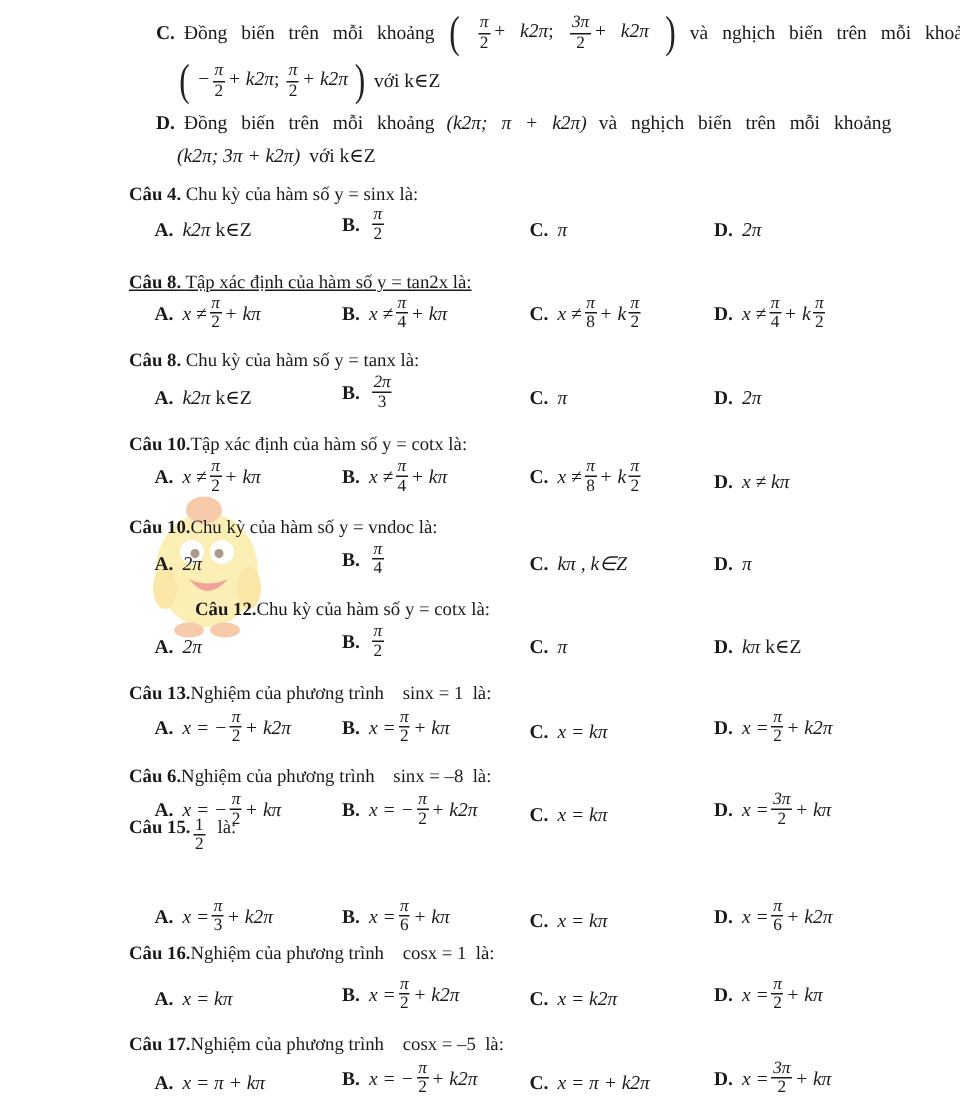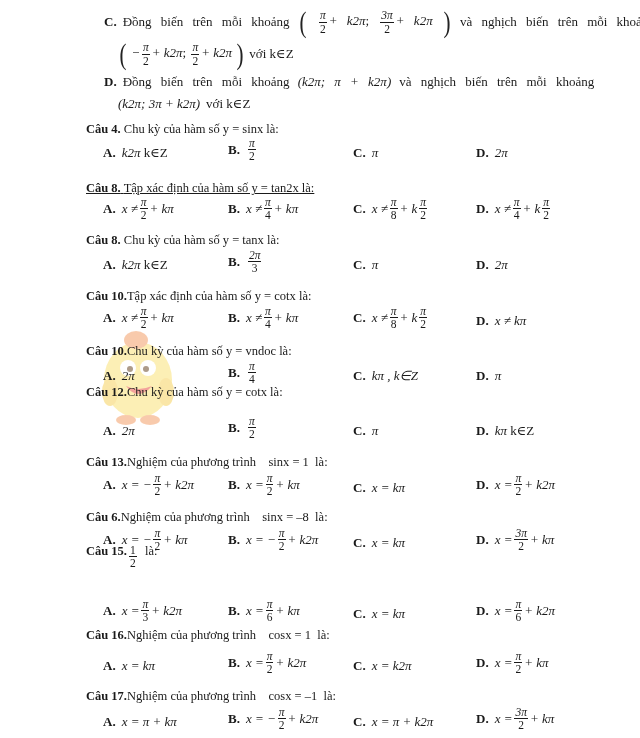--- a/index.html
+++ b/index.html
@@ -233,21 +233,21 @@
       </div>
     <div class="line opt" style="left:353px; top:368px;">
         <span class="lbl">C.</span>
         <span class="m">kπ , k∈Z</span>
       </div>
     <div class="line opt" style="left:476px; top:368px;">
         <span class="lbl">D.</span>
         <span class="m">π</span>
       </div>
 
-    <div class="line q" style="top:385px;"><b>Câu 12.</b><span>Chu kỳ của hàm số  y = cotx là:</span></div>
+    <div class="line q" style="top:399px;margin-left:44px;"><b>Câu 12.</b><span>Chu kỳ của hàm số  y = cotx là:</span></div>
     <div class="line opt" style="left:103px; top:423px;">
         <span class="lbl">A.</span>
         <span class="m">2π</span>
       </div>
     <div class="line opt" style="left:228px; top:415px;">
         <span class="lbl">B.</span>
         <span class="frac">
           <span class="num">π</span>
           <span class="den">2</span>
         </span>
@@ -385,21 +385,21 @@
     <div class="line opt" style="left:476px; top:650px;">
         <span class="lbl">D.</span>
         <span class="m">x =</span>
         <span class="frac">
           <span class="num">π</span>
           <span class="den">2</span>
         </span>
         <span class="m">+ kπ</span>
       </div>
 
-    <div class="line q" style="top:689px;"><b>Câu 17.</b><span style="white-space:pre">Nghiệm của phương trình    cosx = –1  là:</span></div>
+    <div class="line q" style="top:689px;"><b>Câu 17.</b><span style="white-space:pre">Nghiệm của phương trình    cosx = –5  là:</span></div>
     <div class="line opt" style="left:103px; top:714px;">
         <span class="lbl">A.</span>
         <span class="m">x = π + kπ</span>
       </div>
     <div class="line opt" style="left:228px; top:706px;">
         <span class="lbl">B.</span>
         <span class="m">x = −</span>
         <span class="frac">
           <span class="num">π</span>
           <span class="den">2</span>

